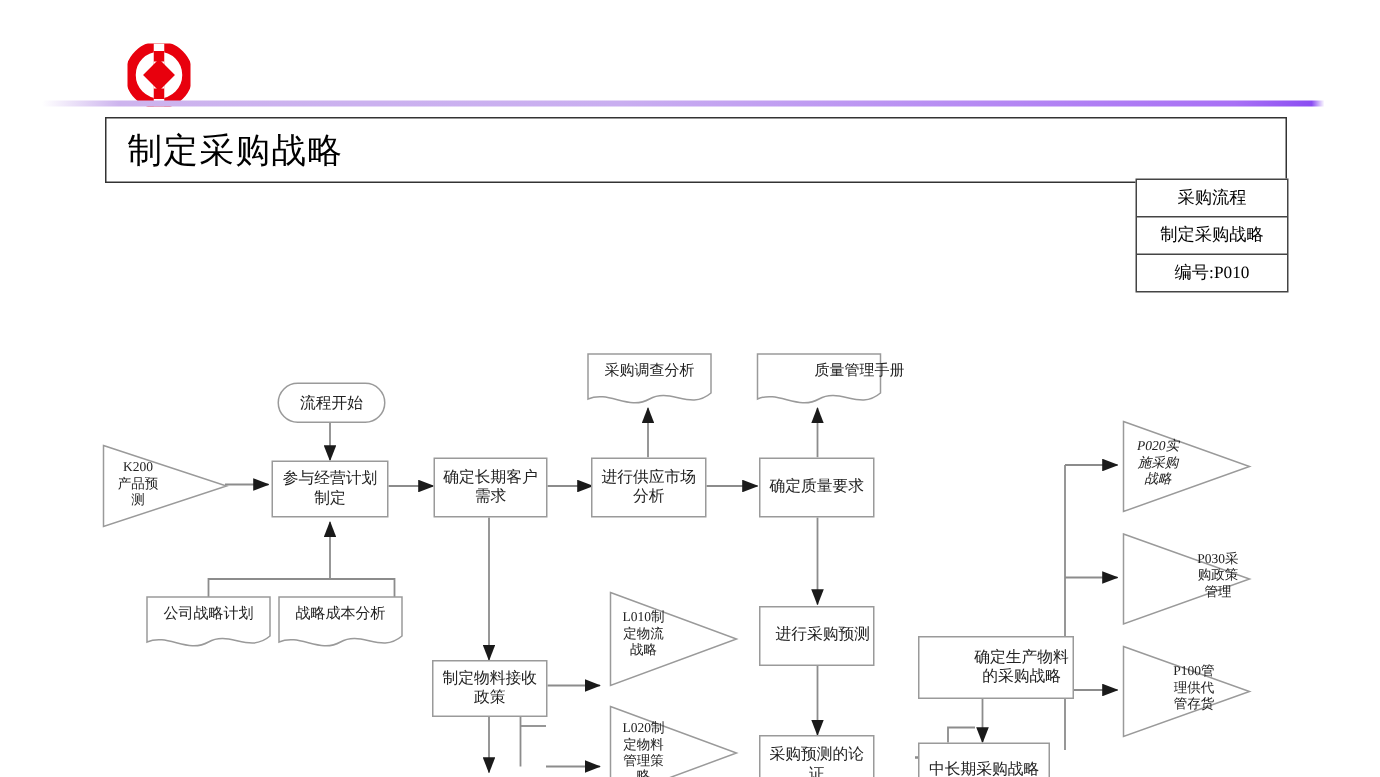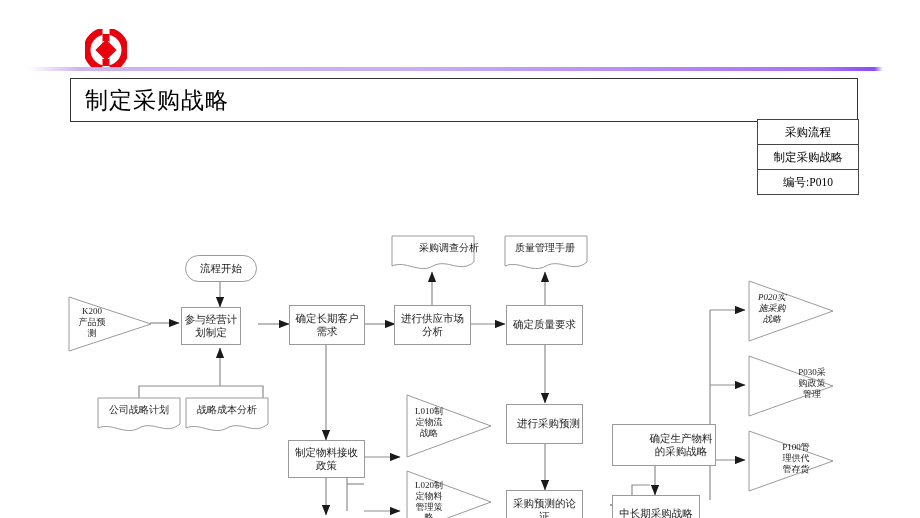--- a/index.html
+++ b/index.html
@@ -175,40 +175,40 @@
   </svg>
   <div class="tri-label" style="left:751px;top:442px;width:42px;padding-left:24px;">
     <div>P100管</div>
     <div>理供代</div>
     <div>管存货</div>
   </div>
 
   <svg class="shape" style="left:392px;top:236px;width:84px;height:40px;">
     <use href="#docshape"></use>
   </svg>
-  <div class="doc-label" style="left:392px;top:242px;width:82px;margin-left:16px;">采购调查分析</div>
+  <div class="doc-label" style="left:392px;top:242px;width:82px;">采购调查分析</div>
 
   <svg class="shape" style="left:505px;top:236px;width:84px;height:40px;">
     <use href="#docshape"></use>
   </svg>
-  <div class="doc-label" style="left:505px;top:242px;width:80px;">质量管理手册</div>
+  <div class="doc-label" style="left:505px;top:242px;width:80px;padding-left:28px;">质量管理手册</div>
 
   <svg class="shape" style="left:98px;top:398px;width:84px;height:40px;">
     <use href="#docshape"></use>
   </svg>
   <div class="doc-label" style="left:98px;top:404px;width:82px;">公司战略计划</div>
 
   <svg class="shape" style="left:186px;top:398px;width:84px;height:40px;">
     <use href="#docshape"></use>
   </svg>
   <div class="doc-label" style="left:186px;top:404px;width:82px;">战略成本分析</div>
 
   <div class="node term" style="left:185px;top:255px;width:72px;height:27px;">流程开始</div>
 
-  <div class="node proc" style="left:181px;top:307px;width:60px;height:38px;">参与经营计划制定</div>
+  <div class="node proc" style="left:181px;top:307px;width:78px;height:38px;">参与经营计划制定</div>
 
   <div class="node proc" style="left:289px;top:305px;width:76px;height:40px;">确定长期客户需求</div>
 
   <div class="node proc" style="left:394px;top:305px;width:77px;height:40px;">进行供应市场分析</div>
 
   <div class="node proc" style="left:506px;top:305px;width:77px;height:40px;">确定质量要求</div>
 
   <div class="node proc" style="left:288px;top:440px;width:77px;height:38px;">制定物料接收政策</div>
 
   <div class="node proc" style="left:506px;top:404px;width:77px;height:40px;padding-left:10px;">进行采购预测</div>

